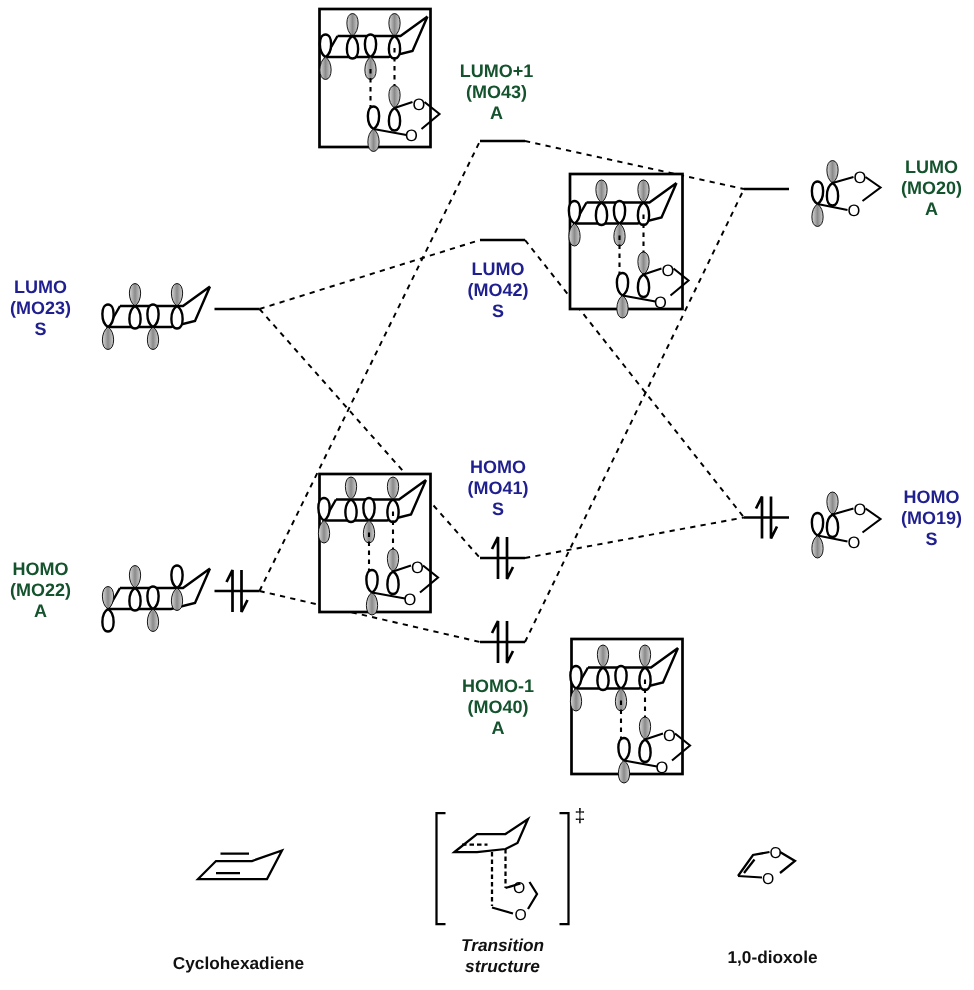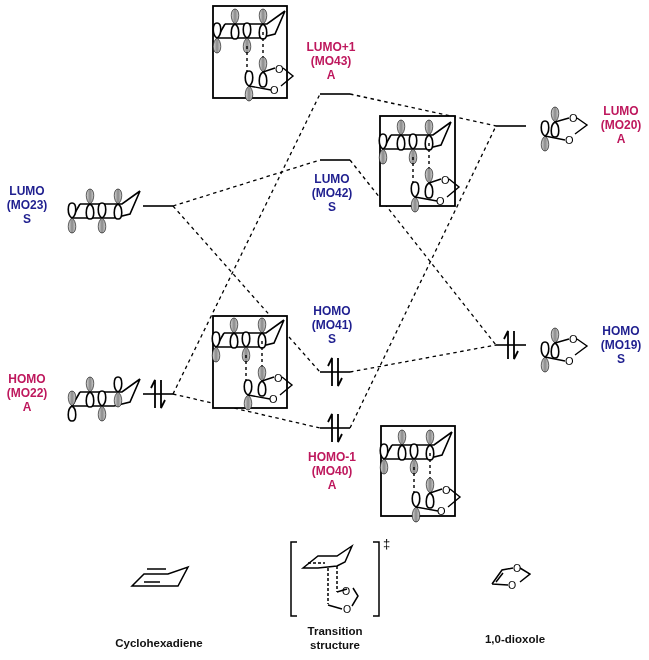--- a/index.html
+++ b/index.html
@@ -1,21 +1,21 @@
 <!DOCTYPE html>
 <html><head>
 <meta charset="utf-8">
 <style>
   html, body { margin: 0; padding: 0; background: #ffffff; }
   body { width: 649px; height: 660px; position: relative; overflow: hidden;
          font-family: "Liberation Sans", sans-serif; }
   svg { position: absolute; left: 0; top: 0; }
   .lbl { position: absolute; font-weight: bold; font-size: 12px; line-height: 14px; text-align: center; }
   .lbl span { display: block; }
-  .red { color: #be185d; }
+  .red { color: #14532d; }
   .blue { color: #1f1f8f; }
   .name { position: absolute; font-weight: bold; font-size: 11.5px; line-height: 14px; text-align: center; color: #111; }
 </style>
 </head>
 <body>
 
 <svg width="649" height="660" viewBox="0 0 649 660">
   <defs>
     <linearGradient id="lobe" x1="0" x2="1" y1="0" y2="0">
       <stop offset="0" stop-color="#d8d8d8"></stop>
@@ -181,17 +181,17 @@
   <span>(MO20)</span>
   <span>A</span>
 </div>
 <div class="lbl blue" style="left:596px;top:324px;width:50px;">
   <span>HOMO</span>
   <span>(MO19)</span>
   <span>S</span>
 </div>
 
 <div class="name" style="left:104px;top:636px;width:110px;">Cyclohexadiene</div>
-<div class="name" style="left:290px;top:624px;width:90px;">
+<div class="name" style="left:290px;top:624px;width:90px;font-style:italic;">
   <span style="display:block">Transition</span>
   <span style="display:block">structure</span>
 </div>
 <div class="name" style="left:470px;top:632px;width:90px;">1,0-dioxole</div>
 
 </body></html>

